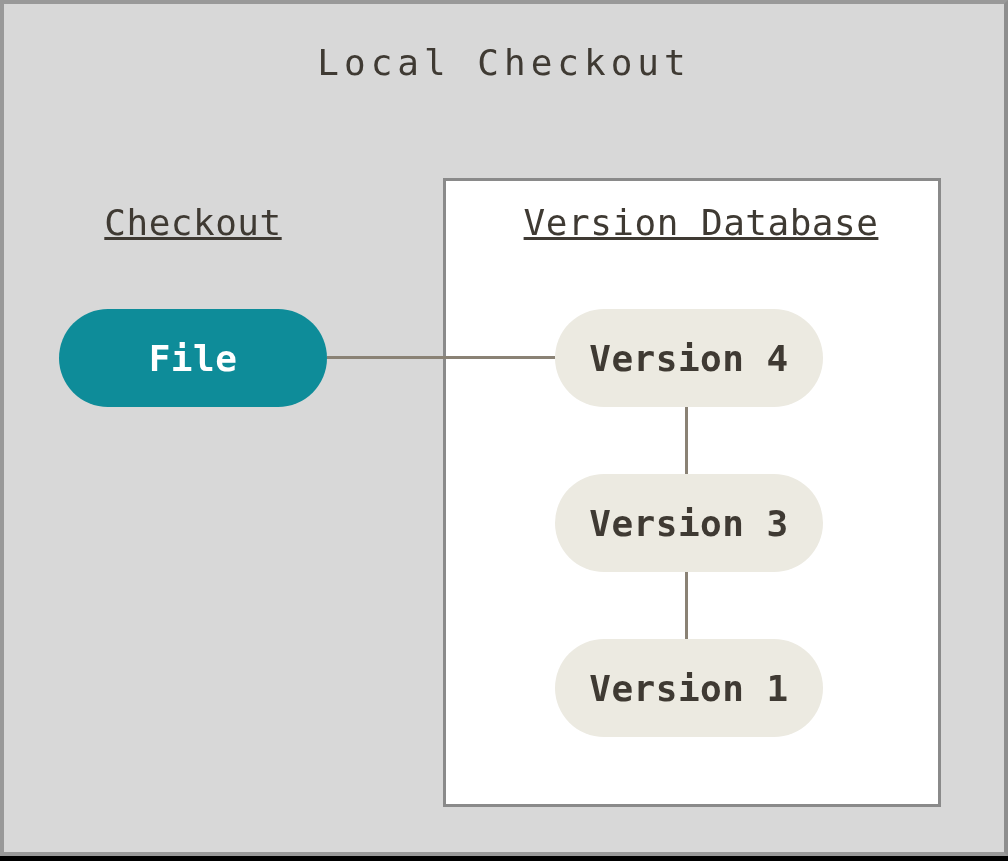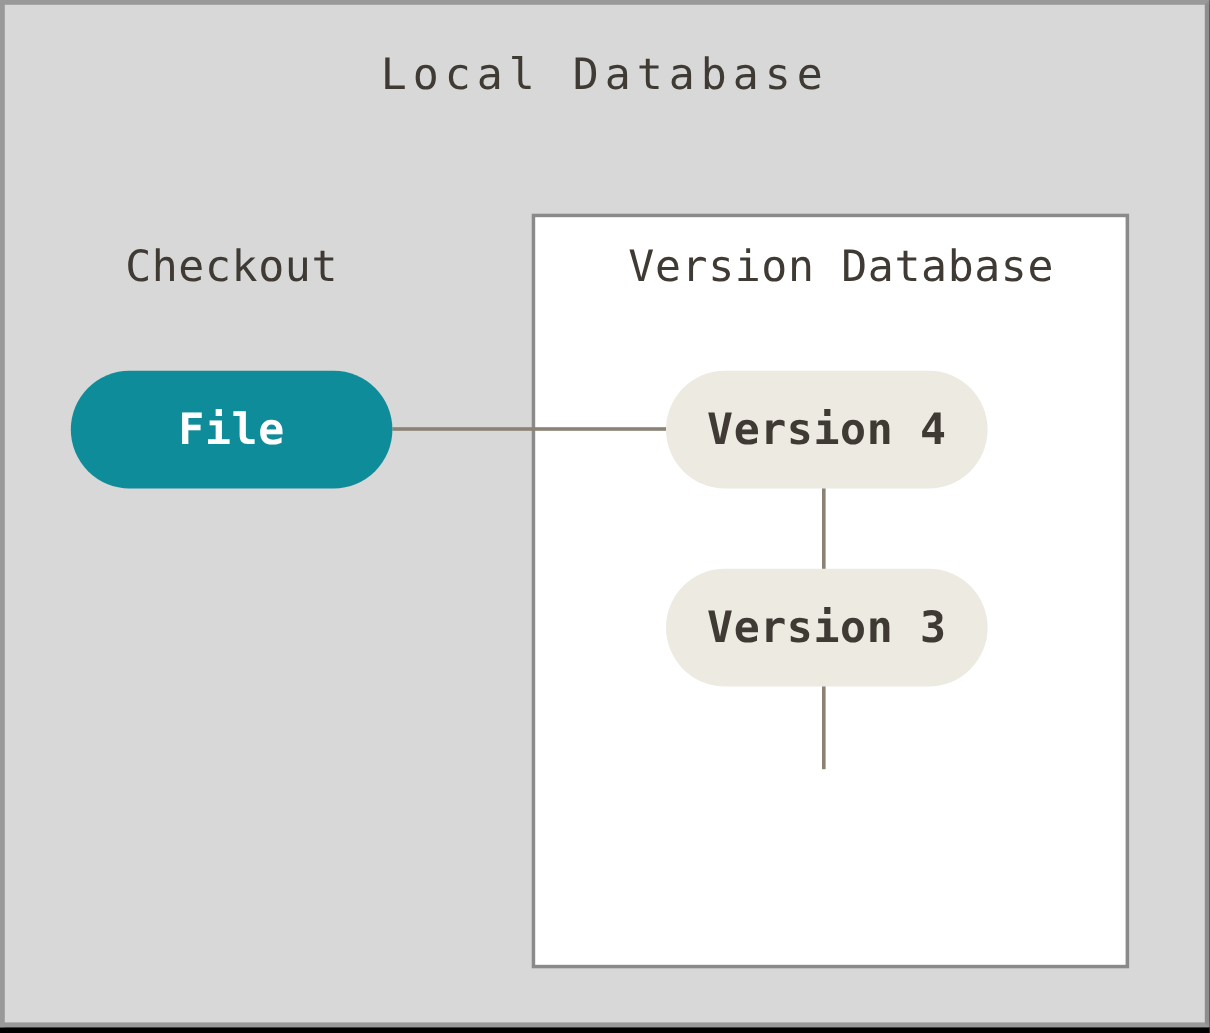--- a/index.html
+++ b/index.html
@@ -36,20 +36,21 @@
     color: var(--text_dark, #3f3a33);
     white-space: pre;
   }
   .section-label {
     position: absolute;
     text-align: center;
     font-size: 36px;
     letter-spacing: 0.5px;
     color: var(--text_dark, #3f3a33);
     white-space: pre;
+    text-decoration: underline;
   }
   .checkout-label {
     left: 59px; top: 202px;
     width: 268px;
   }
   .db-box {
     position: absolute;
     left: 443px; top: 178px;
     width: 498px; height: 629px;
     box-sizing: border-box;
@@ -103,21 +104,21 @@
     left: 685px; top: 571px;
     width: 3px; height: 70px;
   }
 </style>
 </head>
 <body>
 
 <div class="frame">
   <div class="surface"></div>
 
-  <div class="diagram-title">Local Database</div>
+  <div class="diagram-title">Local Checkout</div>
 
   <div class="section-label checkout-label">Checkout</div>
 
   <div class="db-box"></div>
 
   <div class="section-label db-title">Version Database</div>
 
   <div class="connector conn-h"></div>
   <div class="connector conn-v1"></div>
   <div class="connector conn-v2"></div>
@@ -127,13 +128,16 @@
   </div>
 
   <div class="pill pill-version pill-v3">
     <span>Version 4</span>
   </div>
 
   <div class="pill pill-version pill-v2">
     <span>Version 3</span>
   </div>
 
+  <div class="pill pill-version pill-v1">
+    <span>Version 1</span>
+  </div>
 </div>
 
 </body></html>

